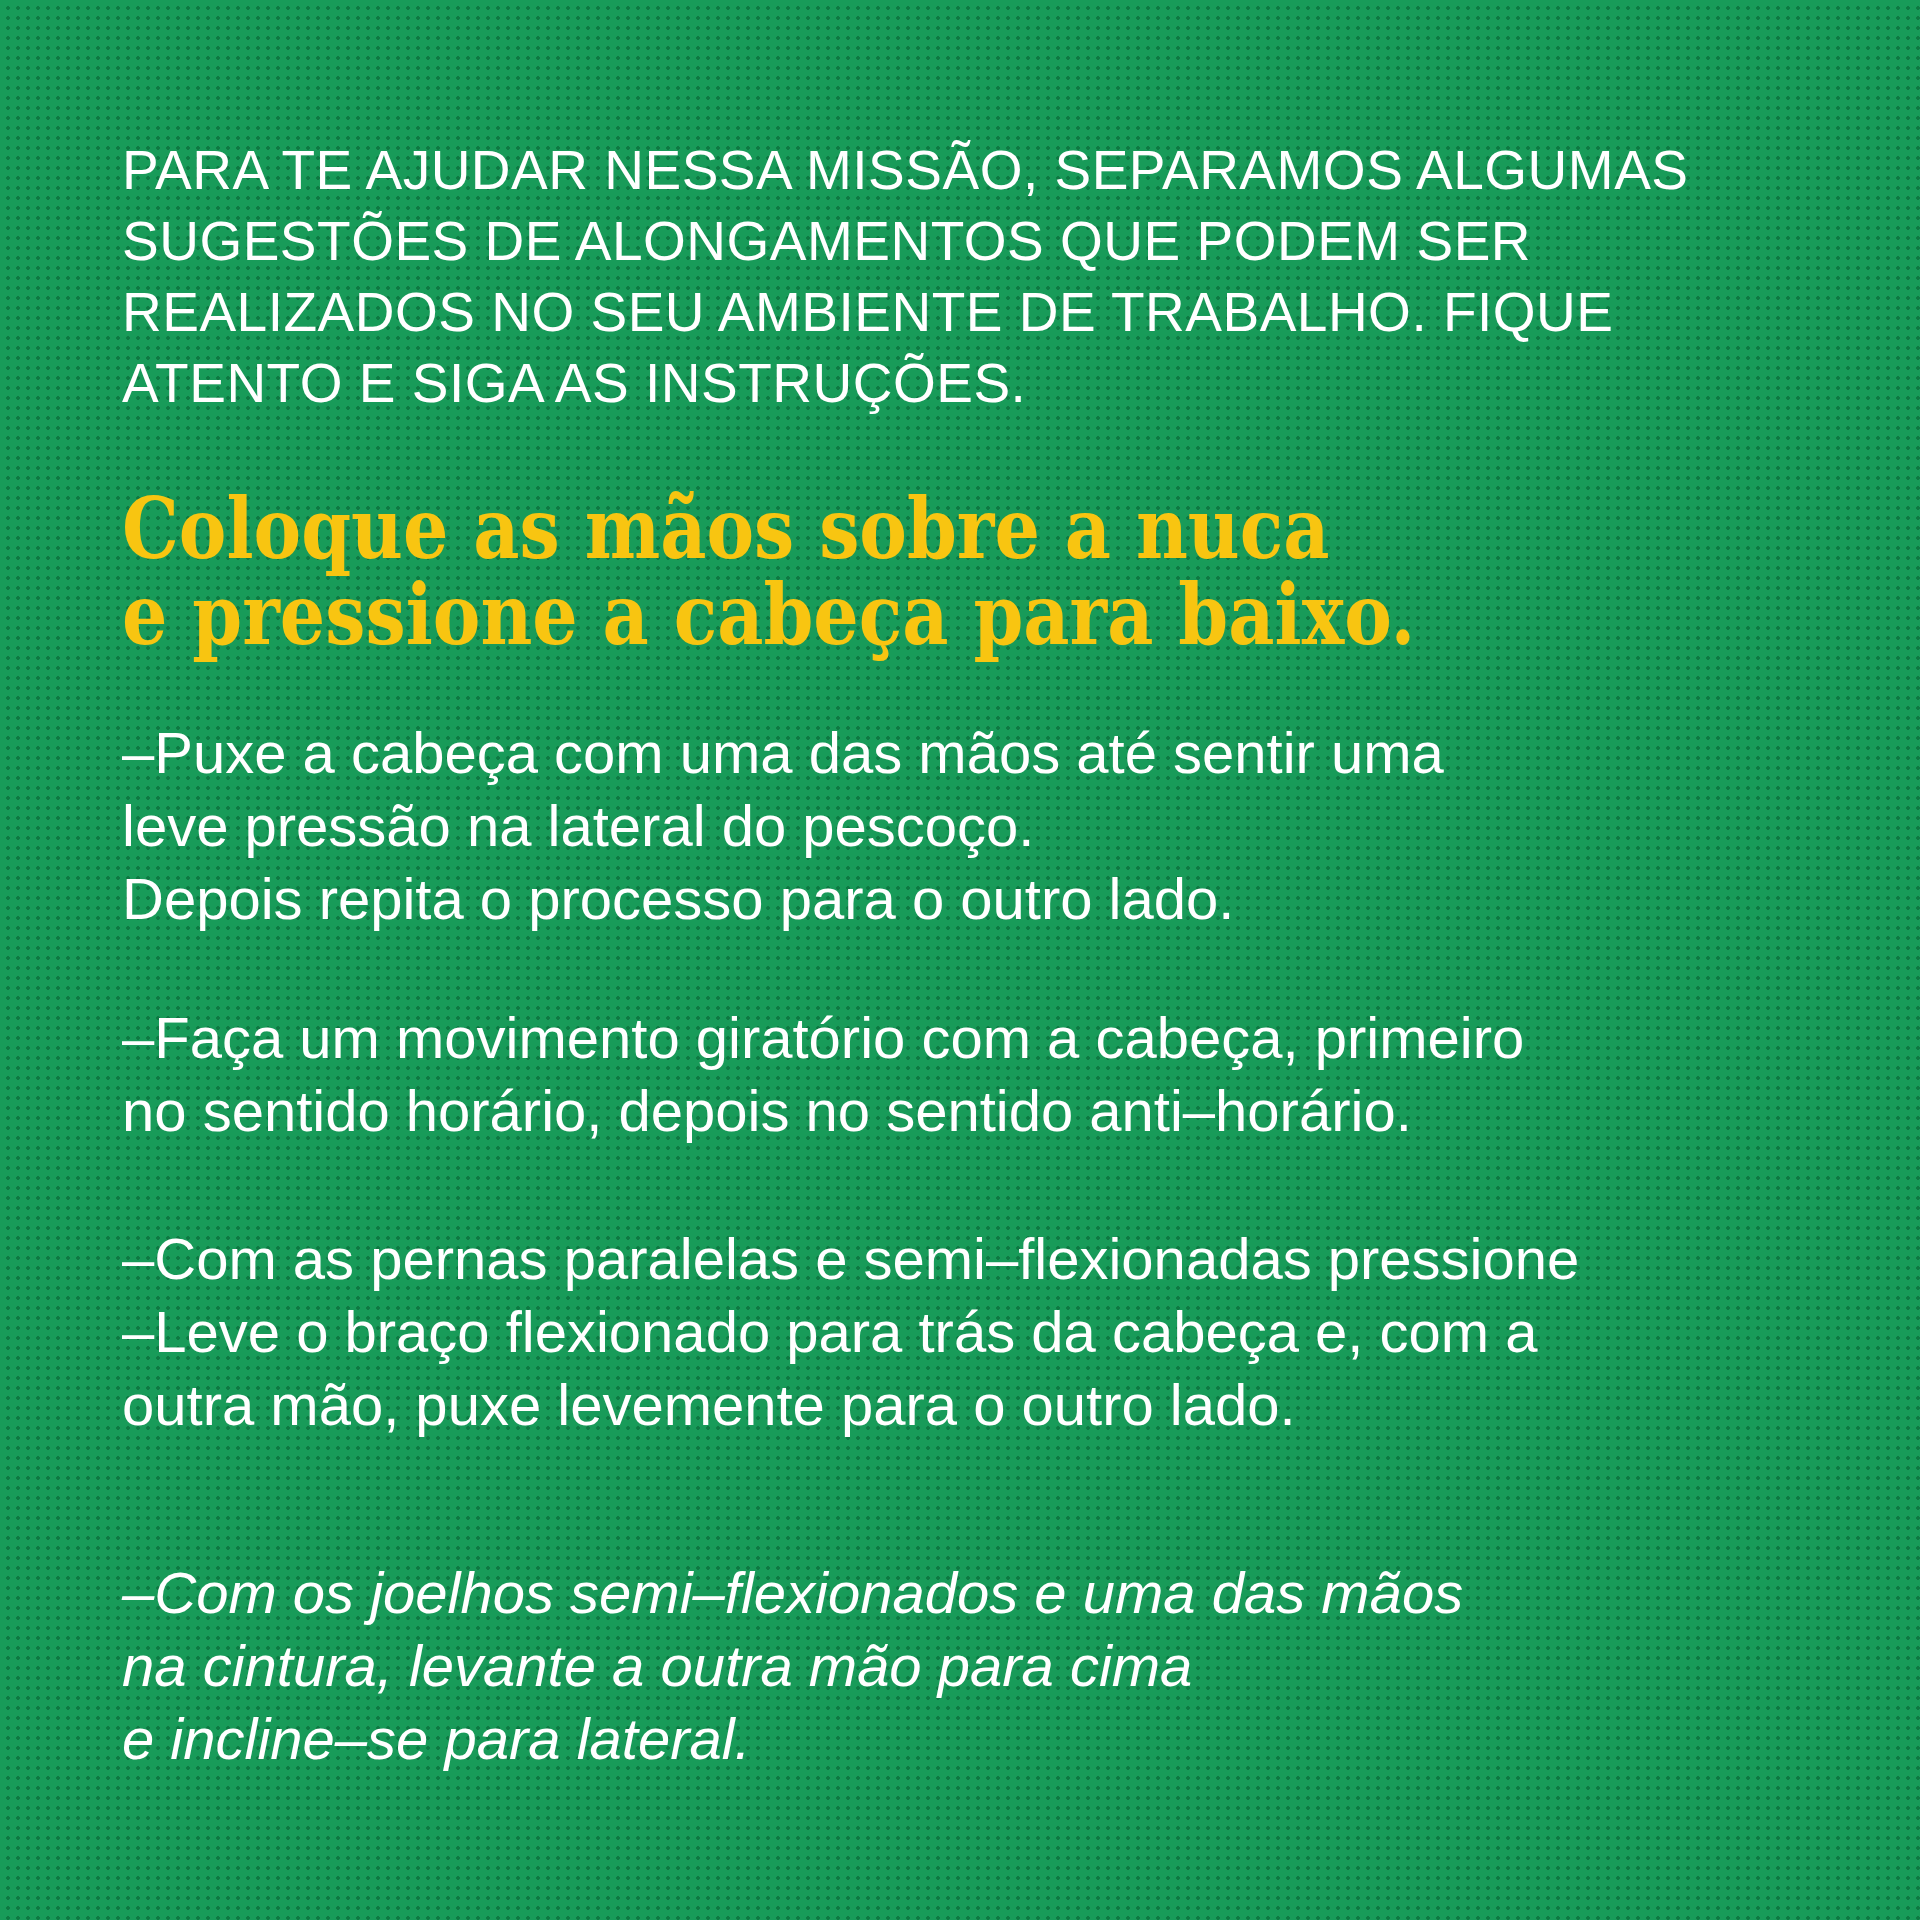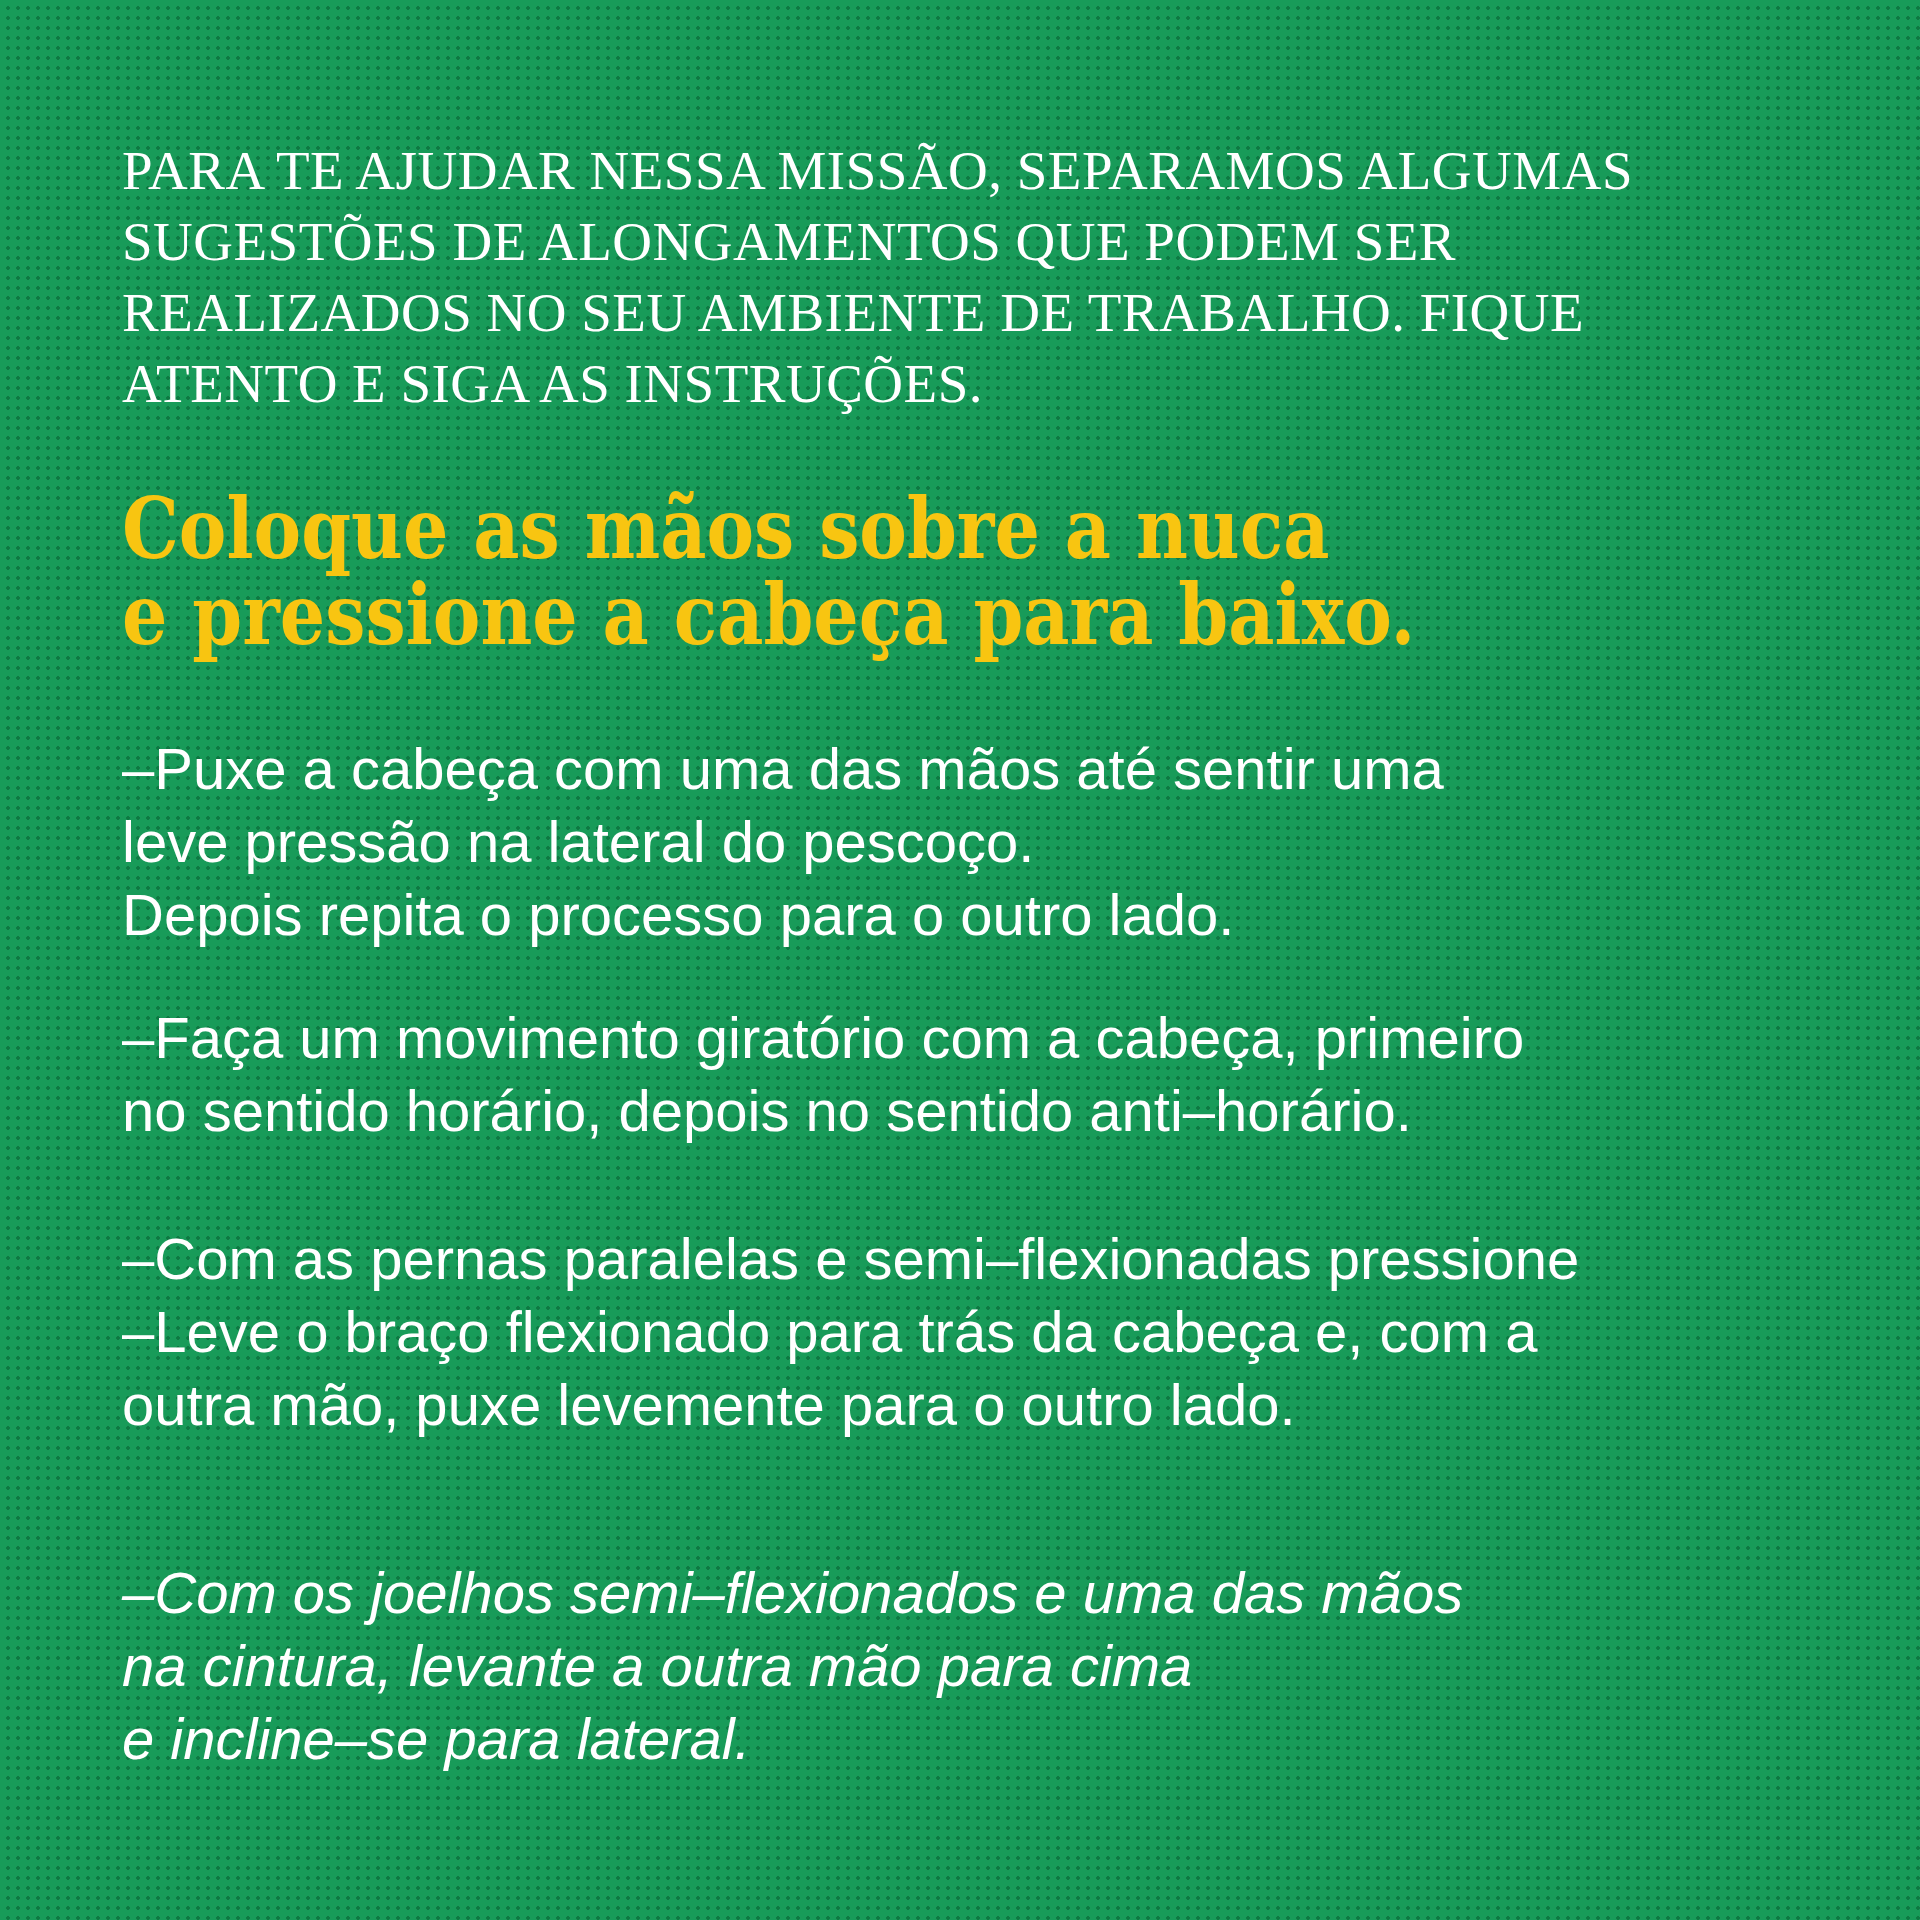--- a/index.html
+++ b/index.html
@@ -14,40 +14,40 @@
     width:1920px;height:1920px;
     overflow:hidden;
     background-color:var(--background);
     background-image:radial-gradient(circle, rgba(7,92,49,0.55) 1.8px, transparent 2.1px);
     background-size:10px 10px;
     background-position:3px 3px;
   }
   .block{position:absolute;left:122px;white-space:nowrap;}
   .intro{
     top:135px;
-    font-family:Liberation Serif, serif;
+    font-family:Liberation Sans, sans-serif;
     font-size:55px;line-height:71px;font-weight:400;
     color:var(--text);
     letter-spacing:0.5px;
   }
   .heading{
     top:486px;
     font-family:"DejaVu Serif",serif;
     font-size:84px;line-height:86px;font-weight:700;
     color:var(--accent);
     transform:scaleX(0.85);
     transform-origin:left top;
     letter-spacing:0px;
   }
   .body-para{
     font-family:"Liberation Sans",sans-serif;
     font-size:58px;line-height:73px;font-weight:400;
     color:var(--text);
   }
-  .p1{top:716px;margin-top:16px;}
+  .p1{top:716px;}
   .p2{top:1001px;}
   .p3{top:1222px;}
   .p4{top:1556px;font-style:italic;}
   .line{white-space:pre;}
 </style>
 </head>
 <body>
 
 <div class="canvas">
 

